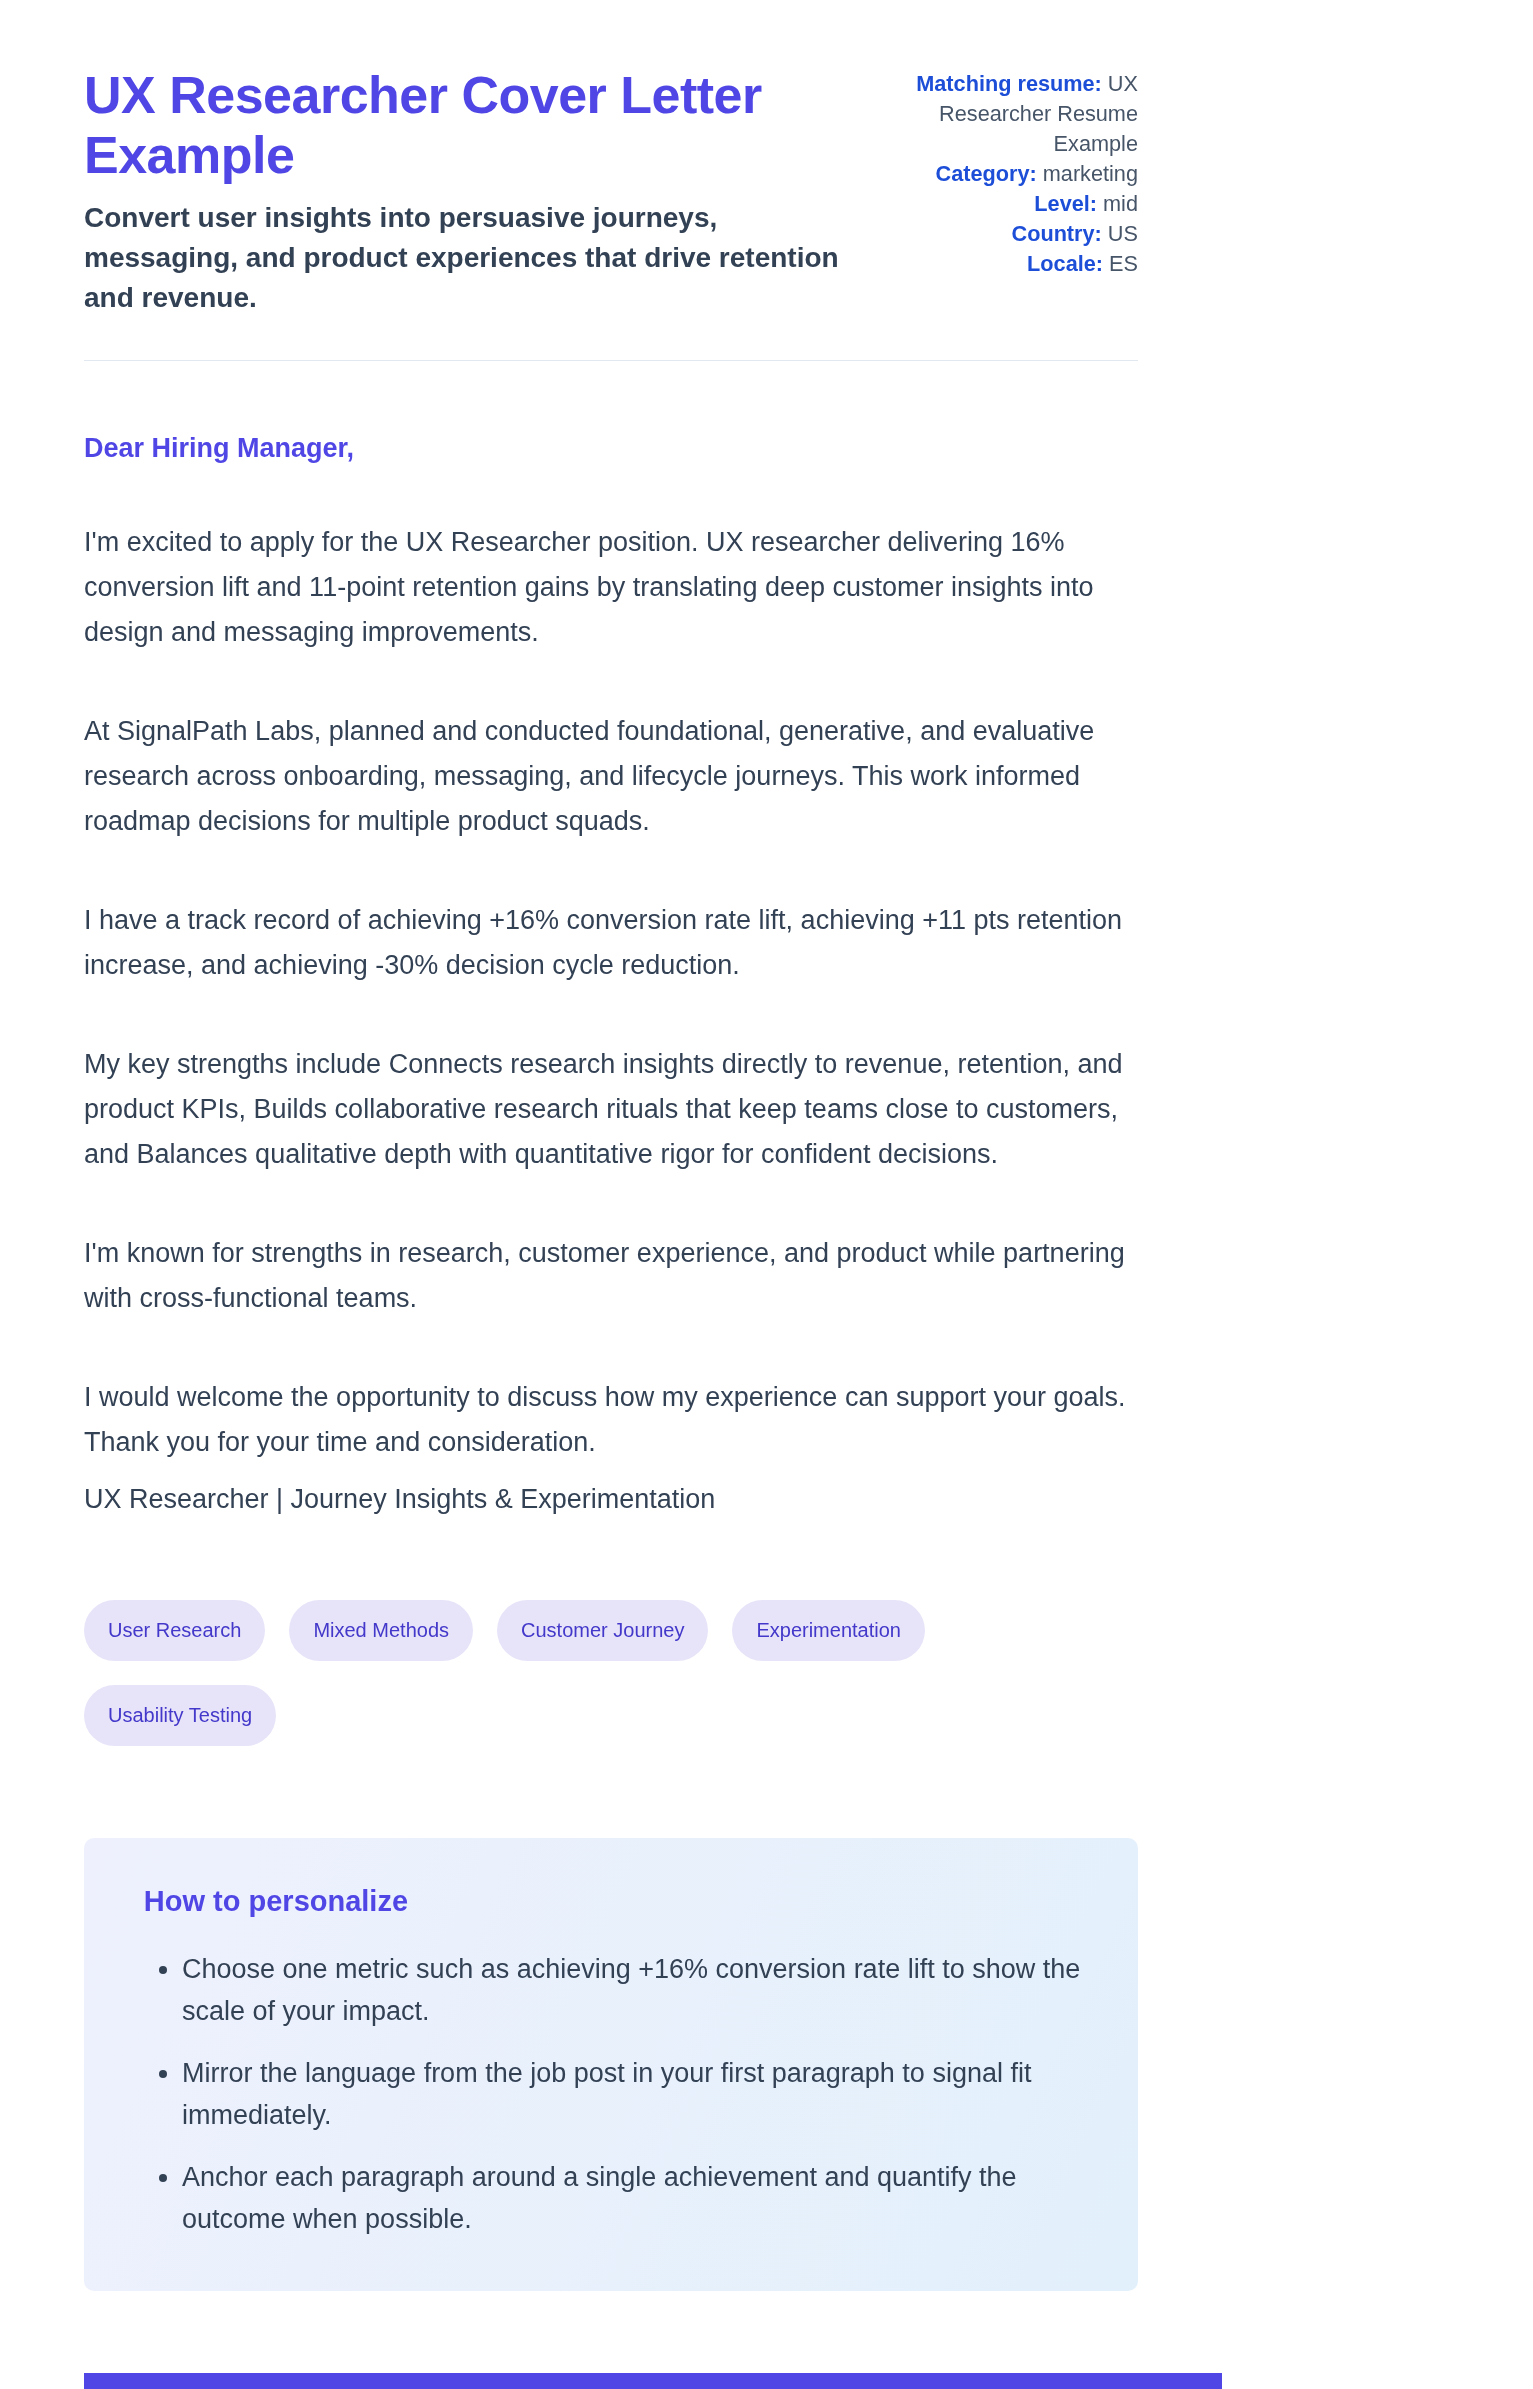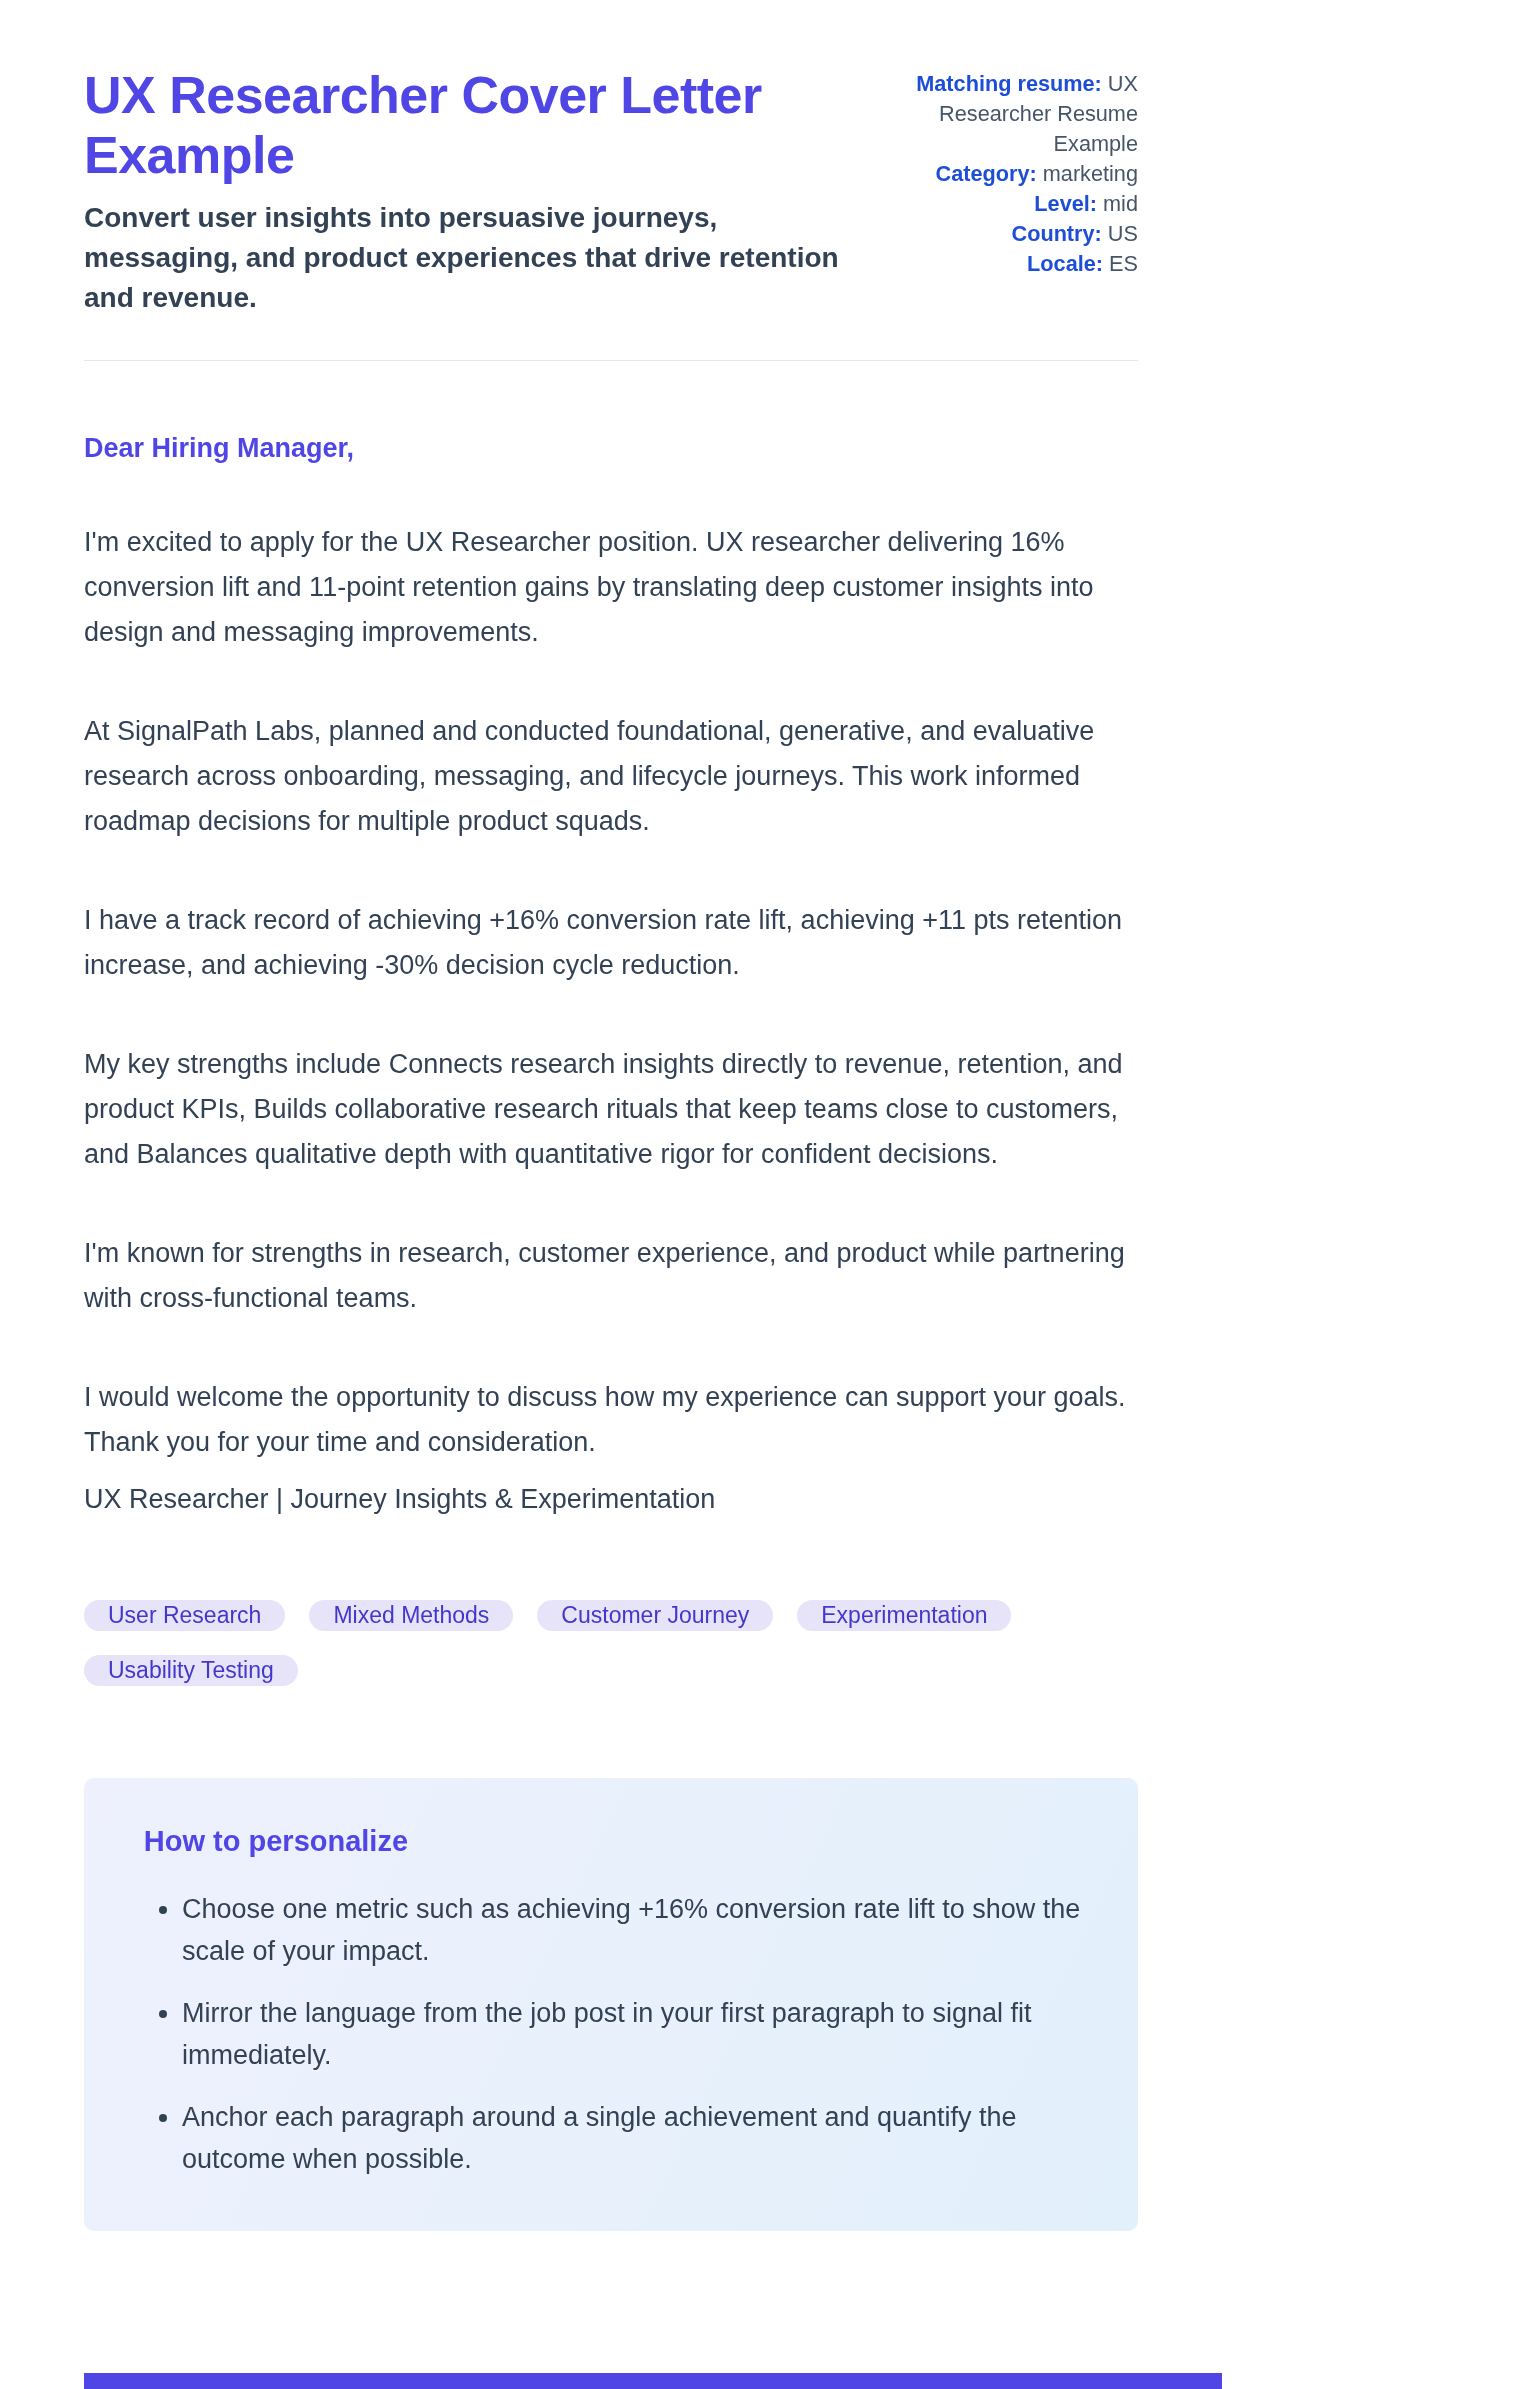--- a/index.html
+++ b/index.html
@@ -80,22 +80,22 @@
   }
 
   
   .tags { margin-top: 83px; display: flex; flex-wrap: wrap; gap: 24px; }
   .tag {
     display: inline-flex;
     align-items: center;
     background: var(--tag-bg, #e7e4f9);
     color: var(--tag-text, #4338ca);
     border-radius: 901px;
-    padding: 3px 24px;
-    font-size: 23px;
+    padding: 18px 24px;
+    font-size: 20px;
     line-height: 25px;
     white-space: nowrap;
   }
 
   
   .callout {
     margin-top: 92px;
     border-radius: 10px;
     background: linear-gradient(115deg, var(--callout-from, #eef1fd) 0%, var(--callout-to, #e2f0fb) 100%);
     padding: 45px 54px 51px 58px;

